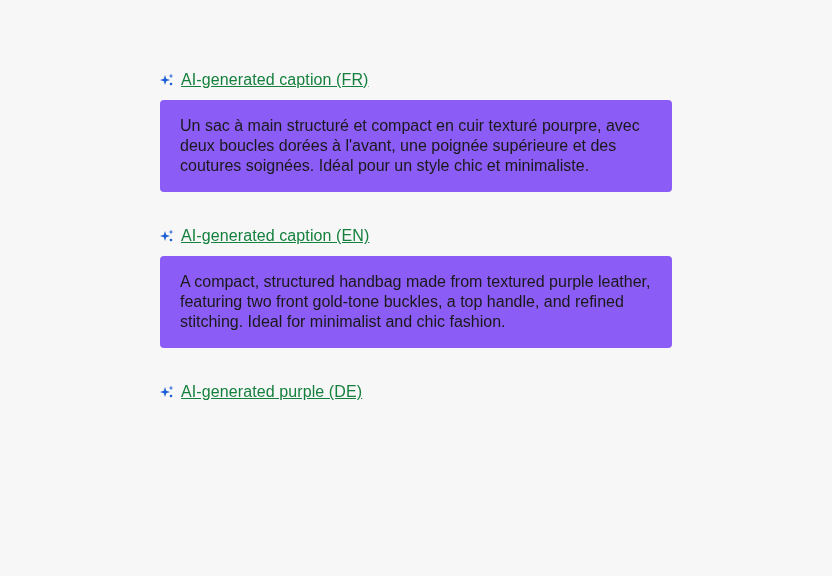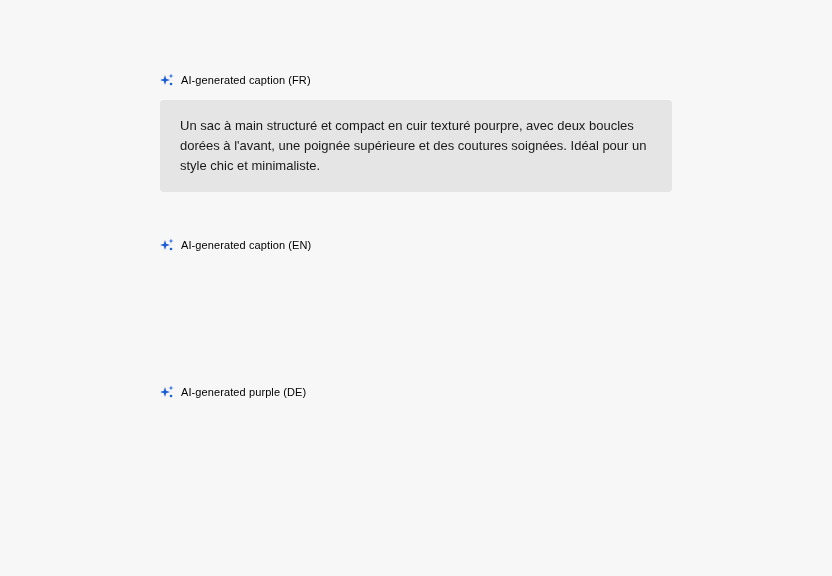--- a/index.html
+++ b/index.html
@@ -26,36 +26,37 @@
       height: 20px;
       margin-bottom: 10px;
     }
     .sparkle-icon {
       width: 14px;
       height: 14px;
       margin-right: 7px;
       display: inline-block;
     }
     .caption-label {
-      font-size: 11px;
-      color: #000000;
+      font-size: 16px;
+      color: #15803d;
       letter-spacing: 0.1px;
+      text-decoration: underline;
     }
     .caption-card {
-      background: #e5e5e5;
+      background: #8b5cf6;
       border-radius: 4px;
       padding: 16px 20px 15px 20px;
-      font-size: 13px;
+      font-size: 16px;
       line-height: 20px;
       color: #1a1a1a;
       box-sizing: border-box;
       height: 92px;
     }
     #block-fr { top: 70px; }
-    #block-en { top: 235px; }
+    #block-en { top: 226px; }
     #block-de { top: 382px; }
   </style>
 </head>
 <body>
 
 <div class="caption-block" id="block-fr">
   <div class="caption-header">
     <span class="sparkle-icon">
       <svg width="14" height="14" viewBox="0 0 14 14">
         <path d="M5 2 L6.2 5.8 L10 7 L6.2 8.2 L5 12 L3.8 8.2 L0 7 L3.8 5.8 Z" fill="#1f5fd6"></path>
@@ -72,20 +73,21 @@
   <div class="caption-header">
     <span class="sparkle-icon">
       <svg width="14" height="14" viewBox="0 0 14 14">
         <path d="M5 2 L6.2 5.8 L10 7 L6.2 8.2 L5 12 L3.8 8.2 L0 7 L3.8 5.8 Z" fill="#1f5fd6"></path>
         <path d="M11 0.5 L11.6 2.4 L13.5 3 L11.6 3.6 L11 5.5 L10.4 3.6 L8.5 3 L10.4 2.4 Z" fill="#1f5fd6"></path>
         <circle cx="11" cy="11" r="1.3" fill="#1f5fd6"></circle>
       </svg>
     </span>
     <span class="caption-label">AI-generated caption (EN)</span>
   </div>
+  <div class="caption-card">A compact, structured handbag made from textured purple leather, featuring two front gold-tone buckles, a top handle, and refined stitching. Ideal for minimalist and chic fashion.</div>
 </div>
 
 <div class="caption-block" id="block-de">
   <div class="caption-header">
     <span class="sparkle-icon">
       <svg width="14" height="14" viewBox="0 0 14 14">
         <path d="M5 2 L6.2 5.8 L10 7 L6.2 8.2 L5 12 L3.8 8.2 L0 7 L3.8 5.8 Z" fill="#1f5fd6"></path>
         <path d="M11 0.5 L11.6 2.4 L13.5 3 L11.6 3.6 L11 5.5 L10.4 3.6 L8.5 3 L10.4 2.4 Z" fill="#1f5fd6"></path>
         <circle cx="11" cy="11" r="1.3" fill="#1f5fd6"></circle>
       </svg>

